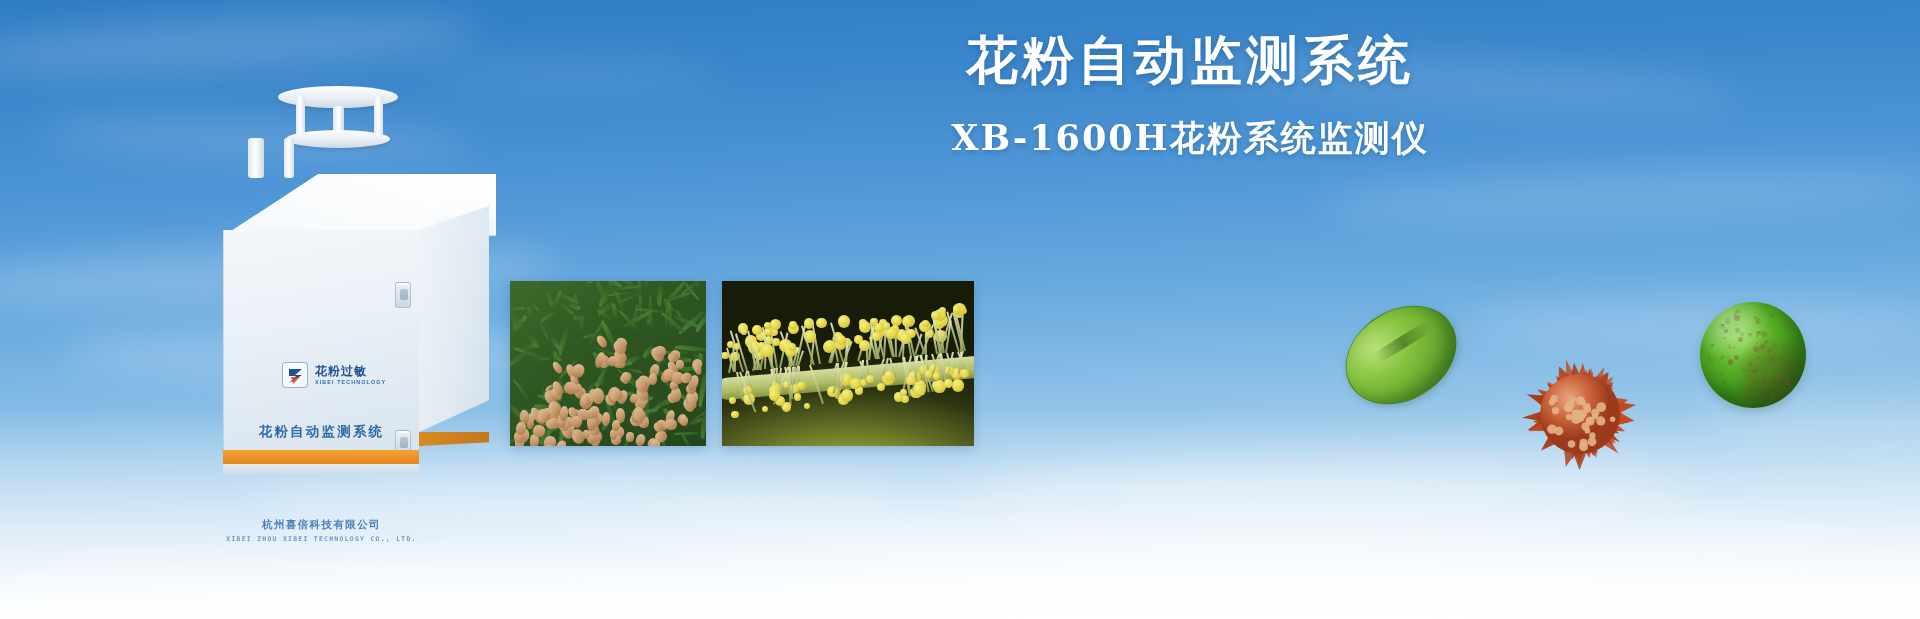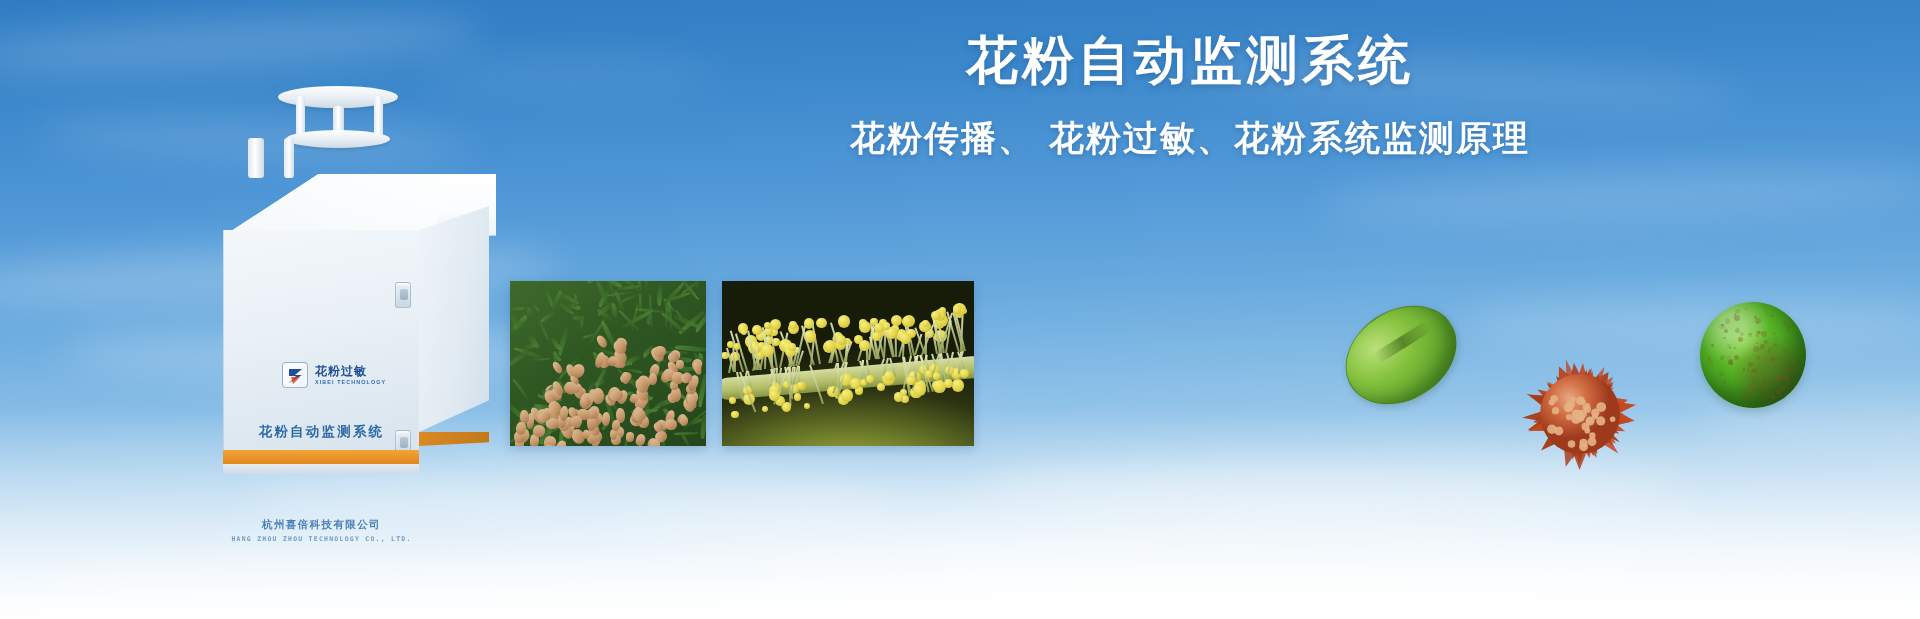--- a/index.html
+++ b/index.html
@@ -177,21 +177,21 @@
   <div class="wisp w7"></div>
   <div class="wisp w8"></div>
   <div class="wisp w9"></div>
   <div class="wisp w10"></div>
   <div class="wisp w11"></div>
   <div class="wisp w12"></div>
   <div class="haze"></div>
 
   <div class="headlines">
     <div class="h-title">花粉自动监测系统</div>
-    <div class="h-sub2">花粉传播、 花粉过敏、花粉系统监测原理</div>
+    <div class="h-sub1">XB-1600H花粉系统监测仪</div>
   </div>
 
   <div class="instrument">
 
     <div class="head">
       <div class="disc disc-top"></div>
       <div class="post p1"></div>
       <div class="post p2"></div>
       <div class="post p3"></div>
       <div class="disc disc-mid"></div>
@@ -213,21 +213,21 @@
         </div>
         <div class="logo-texts">
           <span class="logo-cn">花粉过敏</span>
           <span class="logo-en">XIBEI TECHNOLOGY</span>
         </div>
       </div>
 
       <div class="panel-cn">花粉自动监测系统</div>
       <div class="panel-model">XB-1600H</div>
       <div class="panel-co">杭州喜倍科技有限公司</div>
-      <div class="panel-co-en">HANG ZHOU ZHOU TECHNOLOGY CO., LTD.</div>
+      <div class="panel-co-en">XIBEI ZHOU XIBEI TECHNOLOGY CO., LTD.</div>
     </div>
 
     <div class="latch latch-top"></div>
     <div class="latch latch-bot"></div>
 
     <div class="cab-base"></div>
     <div class="cab-base-side"></div>
     <div class="cab-foot"></div>
   </div>
 

